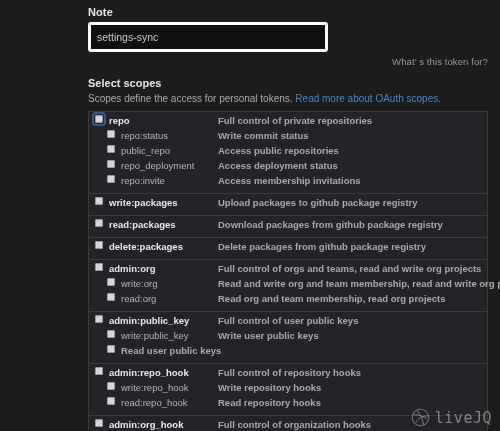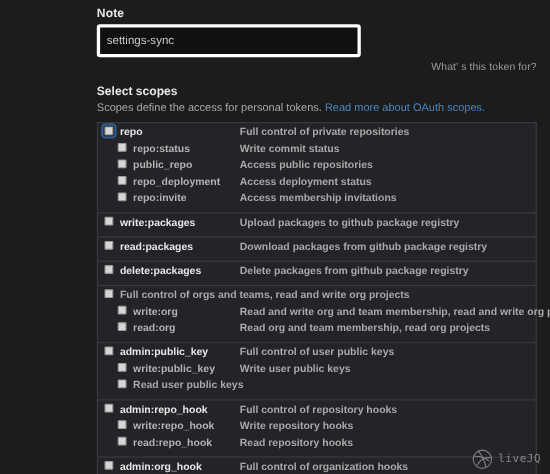--- a/index.html
+++ b/index.html
@@ -127,21 +127,20 @@
     white-space: nowrap;
     overflow: hidden;
   }
   .scope-name.parent {
     font-weight: bold;
     color: #e8e8e8;
   }
   .scope-name.childname {
     color: #b4b4b4;
     width: 97px;
-    font-weight: bold;
   }
   .scope-desc {
     font-size: 9.5px;
     color: #a9a9a9;
     white-space: nowrap;
     font-weight: bold;
   }
 
   
   .watermark {
@@ -153,21 +152,21 @@
     gap: 5px;
     opacity: 0.55;
     pointer-events: none;
   }
   .wm-logo {
     width: 19px;
     height: 19px;
   }
   .wm-text {
     font-family: "DejaVu Sans Mono", monospace;
-    font-size: 10px;
+    font-size: 15px;
     color: #cfcfcf;
     letter-spacing: 0.5px;
   }
 </style>
 </head>
 <body>
 
 <div class="page">
   <div class="content">
 
@@ -226,20 +225,21 @@
         <div class="scope-group">
           <div class="scope-row">
             <span class="cb"></span>
             <span class="scope-name parent">delete:packages</span>
             <span class="scope-desc">Delete packages from github package registry</span>
           </div>
         </div>
         <div class="scope-group">
           <div class="scope-row">
             <span class="cb"></span>
+            <span class="scope-name parent">admin:org</span>
             <span class="scope-desc">Full control of orgs and teams, read and write org projects</span>
           </div>
           <div class="scope-row child">
             <span class="cb"></span>
             <span class="scope-name childname">write:org</span>
             <span class="scope-desc">Read and write org and team membership, read and write org projects</span>
           </div>
           <div class="scope-row child">
             <span class="cb"></span>
             <span class="scope-name childname">read:org</span>

